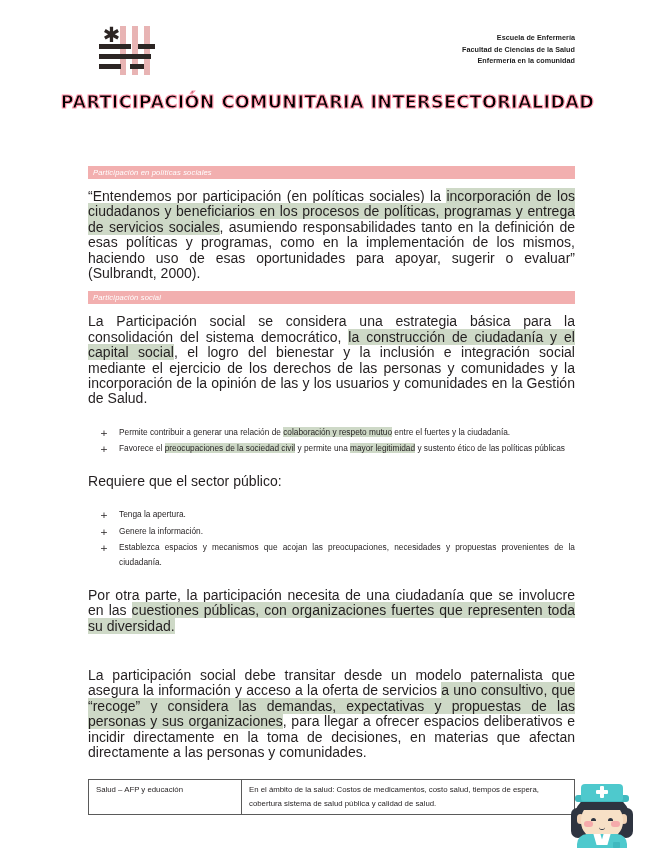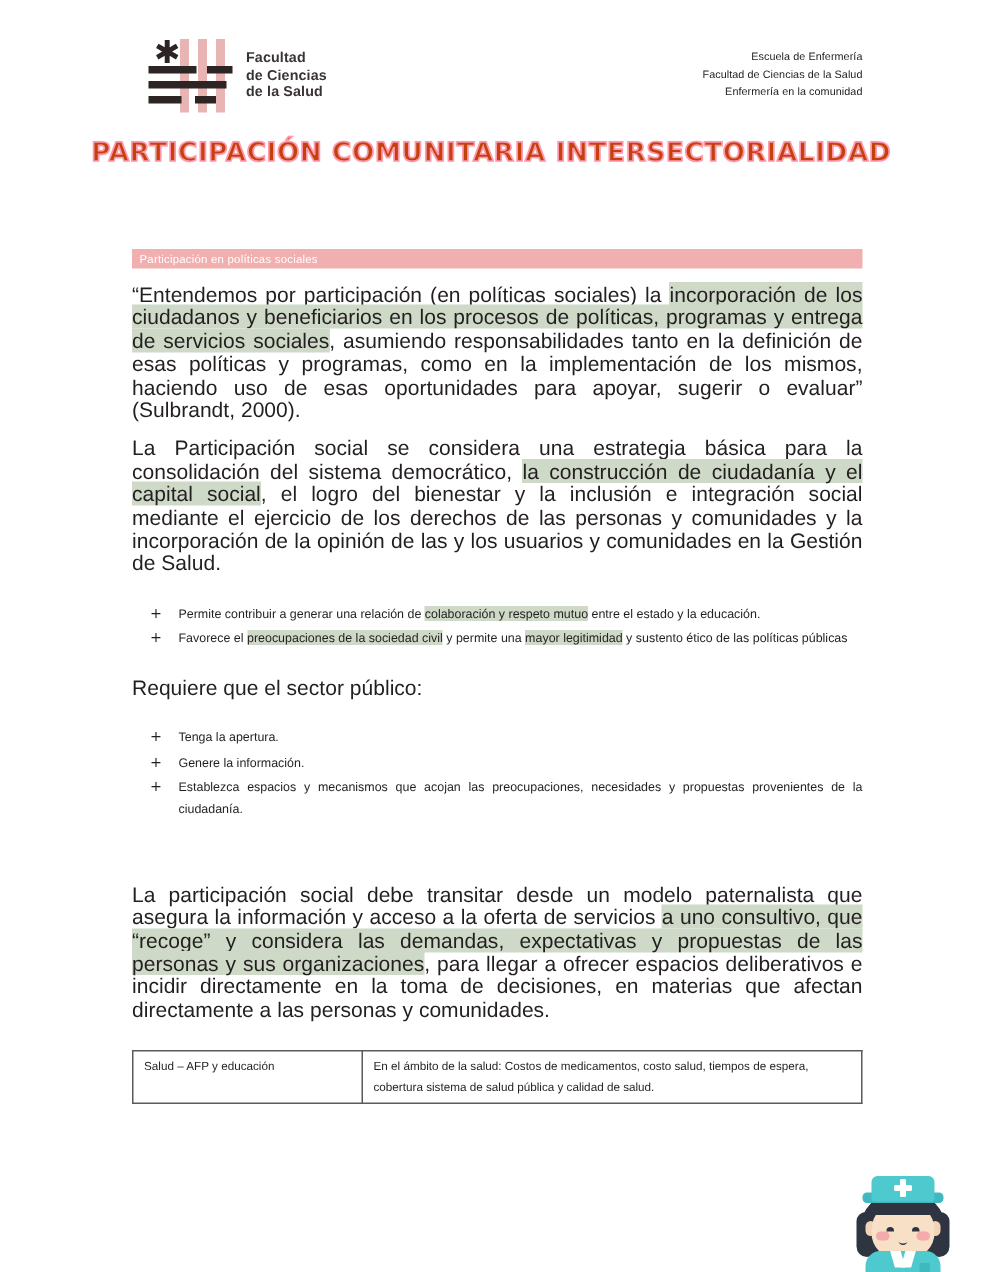--- a/index.html
+++ b/index.html
@@ -99,40 +99,40 @@
     letter-spacing: .1px;
   }
 
   .header-right {
     position: absolute;
     right: 80px;
     top: 10px;
     text-align: right;
     font-size: 7.2px;
     line-height: 11.5px;
-    font-weight: normal;
+    font-weight: bold;
     color: #1d1d1d;
     letter-spacing: .05px;
   }
 
   
   .doc-title {
     position: absolute;
     top: 90px;
     left: 0;
     width: 655px;
     text-align: center;
   }
   .doc-title div {
     font-family: "DejaVu Sans", sans-serif;
     font-weight: bold;
     font-size: 17.5px;
     line-height: 25px;
     letter-spacing: .4px;
-    color: #c2410c;
+    color: #000000;
     -webkit-text-stroke: 1.1px #ff98ac;
     text-shadow: 0 0 1px #ff98ac;
   }
 
   
   .content {
     position: absolute;
     left: 88px;
     top: 166px;
     width: 487px;
@@ -141,20 +141,21 @@
   .sect-bar {
     background: #f2afaf;
     color: #ffffff;
     font-size: 7.6px;
     line-height: 13px;
     height: 13px;
     padding: 0 0 0 5px;
     font-weight: normal;
     letter-spacing: .15px;
     margin-bottom: 10px;
+    font-style: italic;
   }
 
   p.body {
     margin: 0 0 10px 0;
     font-size: 14px;
     line-height: 15.4px;
     text-align: justify;
     letter-spacing: .02px;
   }
 
@@ -280,52 +281,48 @@
         </div>
         <div class="logo-bars">
           <b></b>
             <b></b>
             <b></b>
             <b></b>
             <b></b>
         </div>
         <div class="logo-star">✱</div>
       </div>
-      <div class="logo-text">
-        <div>Facultad</div>
-        <div>de Ciencias</div>
-        <div>de la Salud</div>
-      </div>
     </div>
 
     <div class="header-right">
       <div>Escuela de Enfermería</div>
       <div>Facultad de Ciencias de la Salud</div>
       <div>Enfermería en la comunidad</div>
     </div>
   </div>
 
   <div class="doc-title">
     <div>PARTICIPACIÓN COMUNITARIA INTERSECTORIALIDAD</div>
   </div>
 
   <div class="content">
 
     <div class="sect-bar">Participación en políticas sociales</div>
 
     <p class="body"><span>“Entendemos por participación (en políticas sociales) la </span><span class="hl">incorporación de los ciudadanos y beneficiarios en los procesos de políticas, programas y entrega de servicios sociales</span><span>, asumiendo responsabilidades tanto en la definición de esas políticas y programas, como en la implementación de los mismos, haciendo uso de esas oportunidades para apoyar, sugerir o evaluar” (Sulbrandt, 2000).</span></p>
 
+    <div class="sect-bar">Participación social</div>
 
     <p class="body"><span>La Participación social se considera una estrategia básica para la consolidación del sistema democrático, </span><span class="hl">la construcción de ciudadanía y el capital social</span><span>, el logro del bienestar y la inclusión e integración social mediante el ejercicio de los derechos de las personas y comunidades y la incorporación de la opinión de las y los usuarios y comunidades en la Gestión de Salud.</span></p>
 
     <div class="spacer-sm"></div>
 
     <ul class="plus">
       <li>
-        <span class="plusmark">+</span><span>Permite contribuir a generar una relación de </span><span class="hl">colaboración y respeto mutuo</span><span> entre el estado y la educación.</span>
+        <span class="plusmark">+</span><span>Permite contribuir a generar una relación de </span><span class="hl">colaboración y respeto mutuo</span><span> entre el fuertes y la ciudadanía.</span>
       </li>
       <li>
         <span class="plusmark">+</span><span>Favorece el </span><span class="hl">preocupaciones de la sociedad civil</span><span> y permite una </span><span class="hl">mayor legitimidad</span><span> y sustento ético de las políticas públicas</span>
       </li>
     </ul>
 
     <div class="spacer-sm"></div>
 
     <p class="body">Requiere que el sector público:</p>
 
@@ -338,20 +335,21 @@
       <li>
         <span class="plusmark">+</span><span>Genere la información.</span>
       </li>
       <li>
         <span class="plusmark">+</span><span>Establezca espacios y mecanismos que acojan las preocupaciones, necesidades y propuestas provenientes de la ciudadanía.</span>
       </li>
     </ul>
 
     <div class="spacer-sm"></div>
 
+    <p class="body"><span>Por otra parte, la participación necesita de una ciudadanía que se involucre en las </span><span class="hl">cuestiones públicas, con organizaciones fuertes que representen toda su diversidad.</span></p>
 
     <div class="spacer-lg"></div>
 
 
     <p class="body"><span>La participación social debe transitar desde un modelo paternalista que asegura la información y acceso a la oferta de servicios </span><span class="hl">a uno consultivo, que “recoge” y considera las demandas, expectativas y propuestas de las personas y sus organizaciones</span><span>, para llegar a ofrecer espacios deliberativos e incidir directamente en la toma de decisiones, en materias que afectan directamente a las personas y comunidades.</span></p>
 
     <div class="spacer-sm"></div>
 
 
     <table class="tbl">

